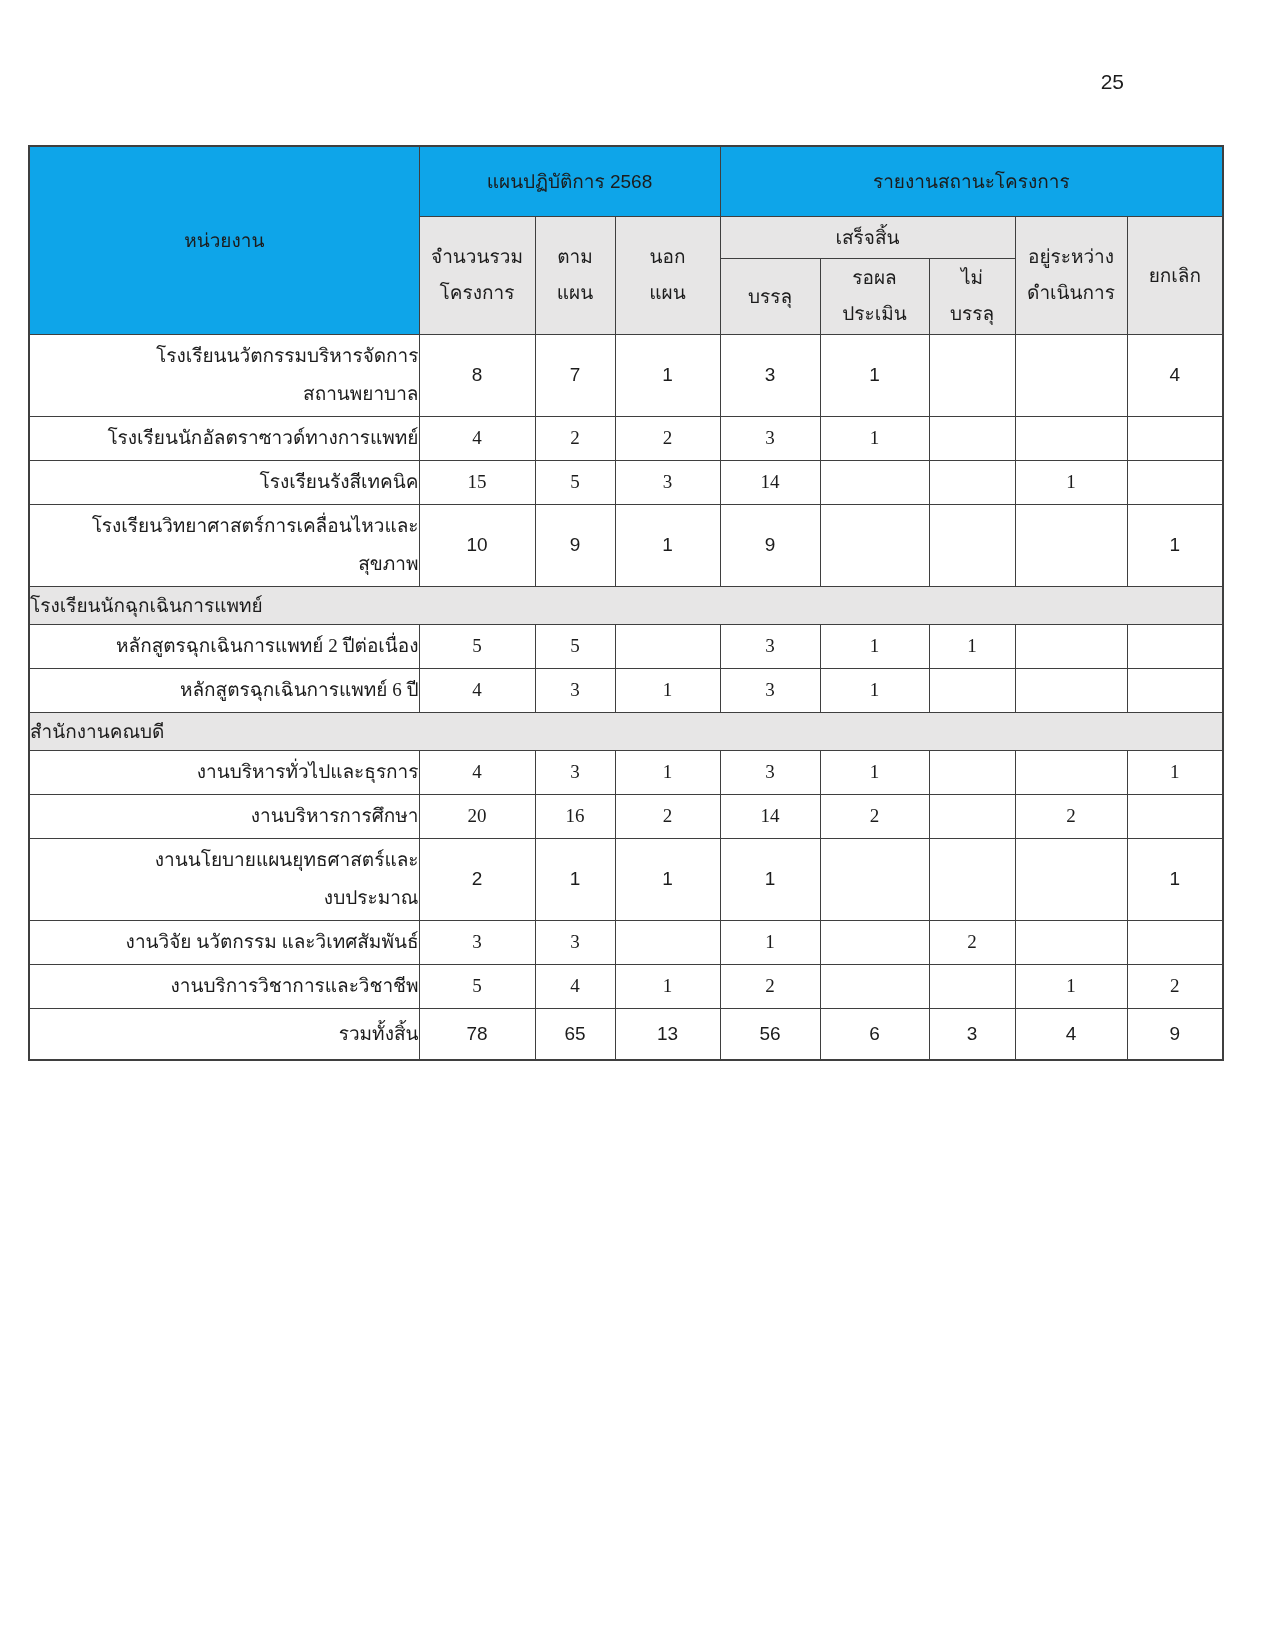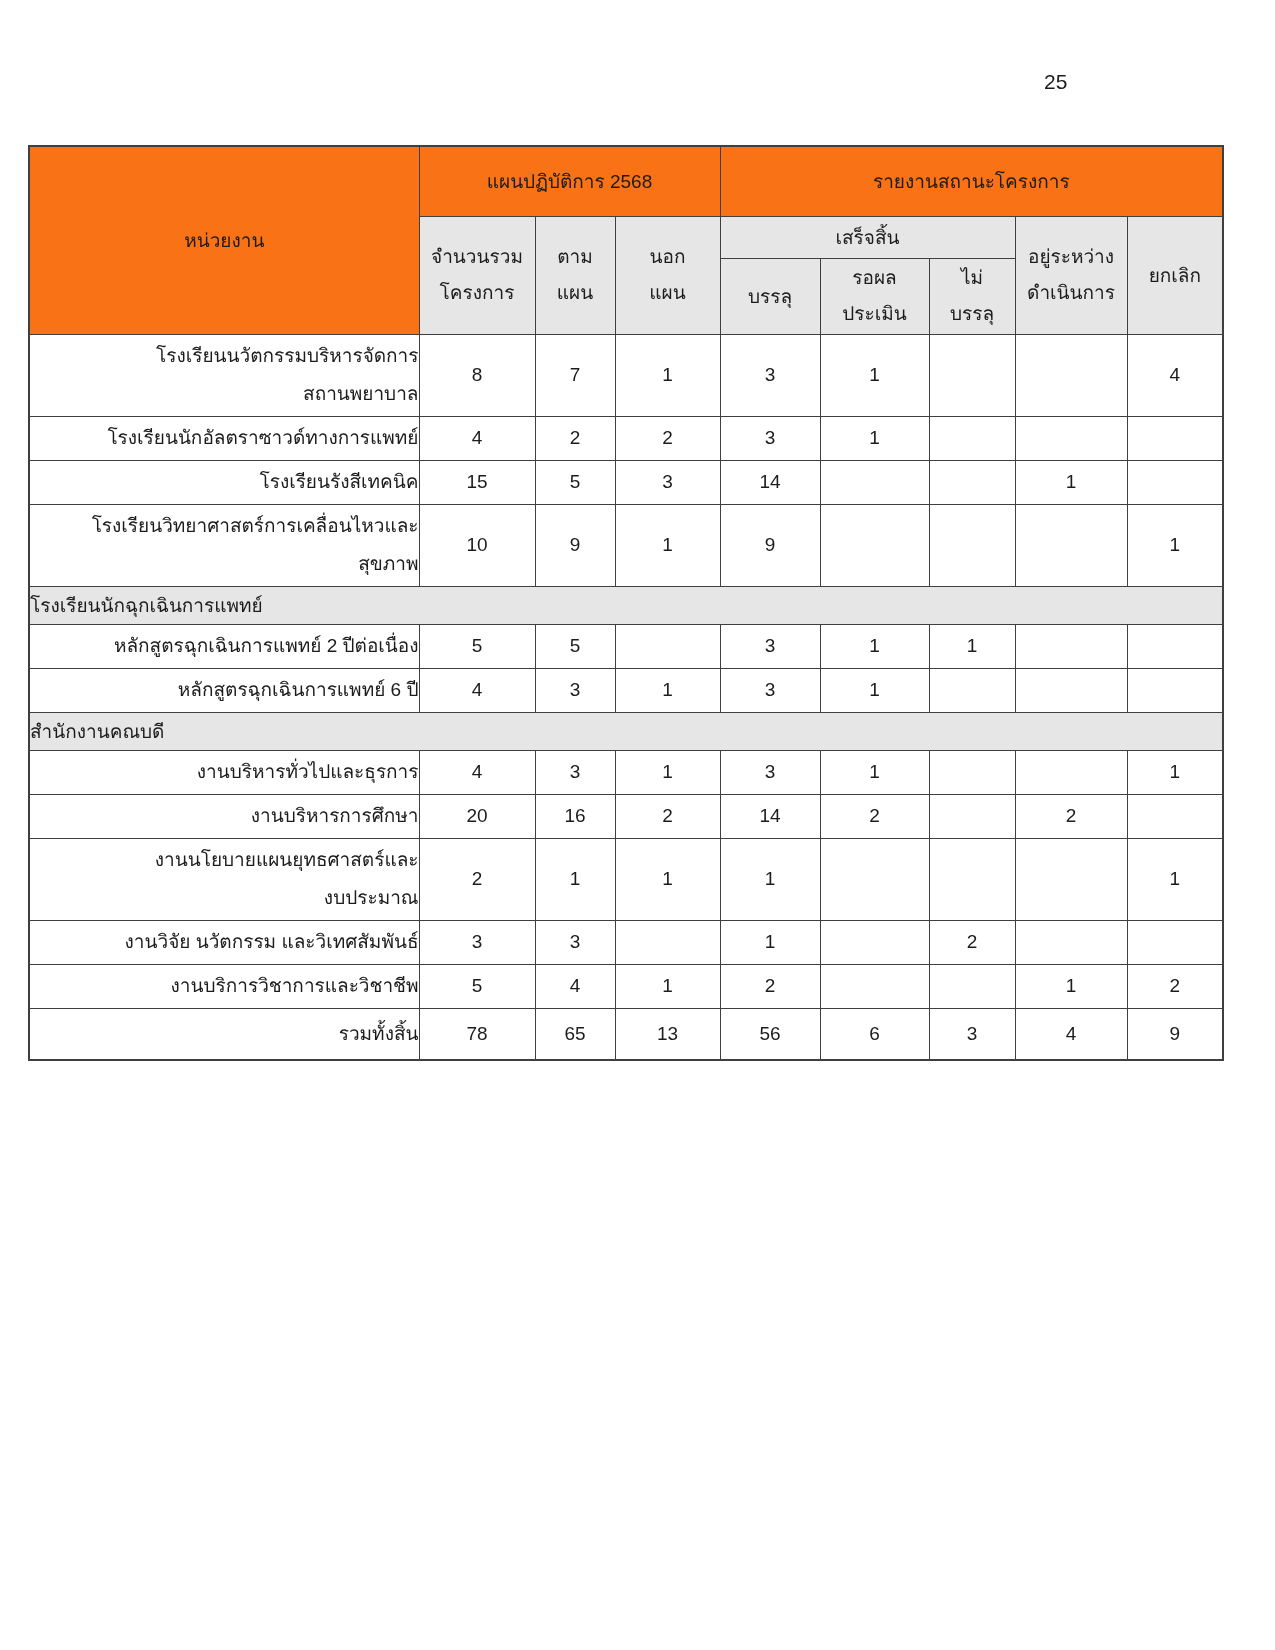--- a/index.html
+++ b/index.html
@@ -9,21 +9,21 @@
     background:#ffffff;
     font-family:"Liberation Sans", sans-serif;
     color:#1c1c1c;
     margin:0 auto;
     overflow:hidden;
   }
   .page-number {
     position:absolute;
     top:70px; left:1044px;
     width:80px;
-    text-align:left;
+    text-align:right;
     font-size:21px;
   }
   table.report {
     position:absolute;
     left:28px; top:145px;
     width:1194px;
     border-collapse:collapse;
     table-layout:fixed;
     border:2px solid #3f3f3f;
   }
@@ -31,25 +31,25 @@
     border:1px solid #3f3f3f;
     font-weight:normal;
     font-size:19px;
     vertical-align:middle;
     padding:0;
     overflow:hidden;
   }
   tr.h1 { height:70px; }
   tr.h2 { height:42px;padding-left:38px; }
   tr.h3 { height:76px; }
-  th.blue { background:#f97316; }
+  th.blue { background:#0ea5e9; }
   th.gray { background:#e7e6e6; }
   th.multiline { white-space:pre-line; line-height:1.9; }
   th.vbottom { vertical-align:bottom; padding-bottom:8px; }
-  tr.row-1 { height:44px; }
+  tr.row-1 { height:44px;font-family:Liberation Serif, serif; }
   tr.row-2 { height:82px; }
   tr.row-sec { height:38px; }
   tr.row-tot { height:52px;border-radius:6px; }
   td.cell-label {
     text-align:right;
     padding:2px 6px 2px 10px;
     white-space:pre-line;
     line-height:2.0;
   }
   td.cell-section {

